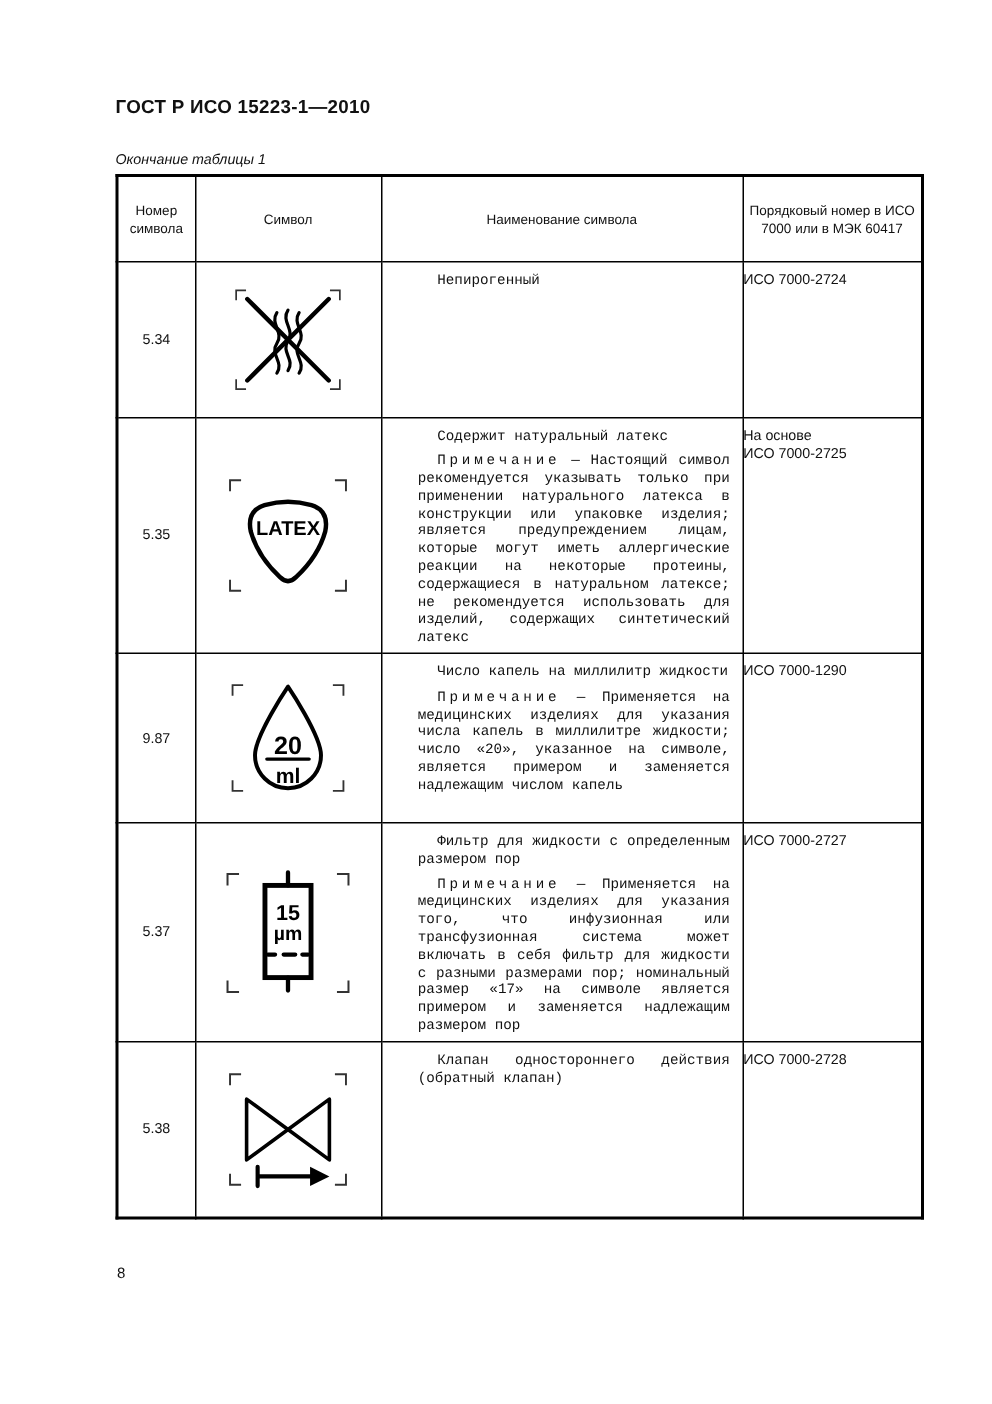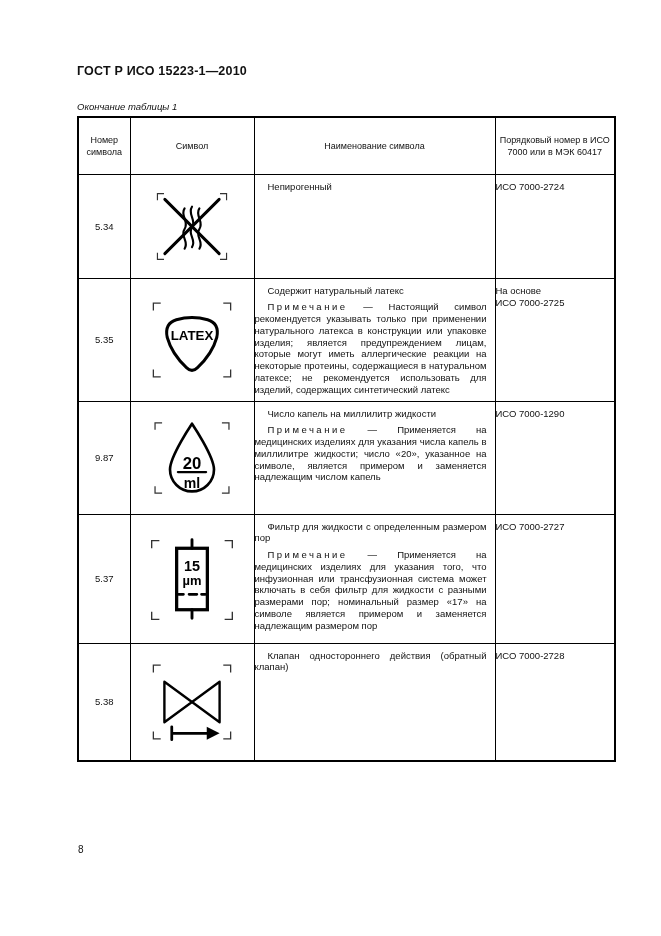--- a/index.html
+++ b/index.html
@@ -14,21 +14,21 @@
   .table-caption { margin-top:23px; font-size:9.5px; font-style:italic; }
   table {
     margin-top:4px; border-collapse:collapse; table-layout:fixed;
     width:537px; border:2px solid #000;
   }
   th, td { border:1px solid #000; font-size:9.5px; }
   thead tr { height:57px; }
   th { font-weight:normal; font-size:9px; text-align:center; vertical-align:middle; padding:2px 4px; line-height:12px; }
   td.col-num { text-align:center; vertical-align:middle; }
   td.col-sym { text-align:center; vertical-align:middle; padding:12px 0; }
-  td.col-name { vertical-align:top; padding:6px 8px 4px 0; line-height:11.8px; }
+  td.col-name { vertical-align:top; padding:6px 8px 4px 24px; line-height:11.8px;font-family:Liberation Mono, monospace; }
   td.col-ref { vertical-align:top; padding-top:6px; line-height:12px; white-space:pre-line; }
   p.name { text-indent:13px; text-align:justify; }
   p.note { margin-top:5px; text-indent:13px; text-align:justify; }
   .note-label { letter-spacing:2.5px; }
   .row-534 { height:87px; }
   .row-535 { height:120px; }
   .row-536 { height:96px; }
   .row-537 { height:117px; }
   .row-538 { height:99px; }
   .page-number { position:absolute; left:78px; top:844px; font-size:10px; }

